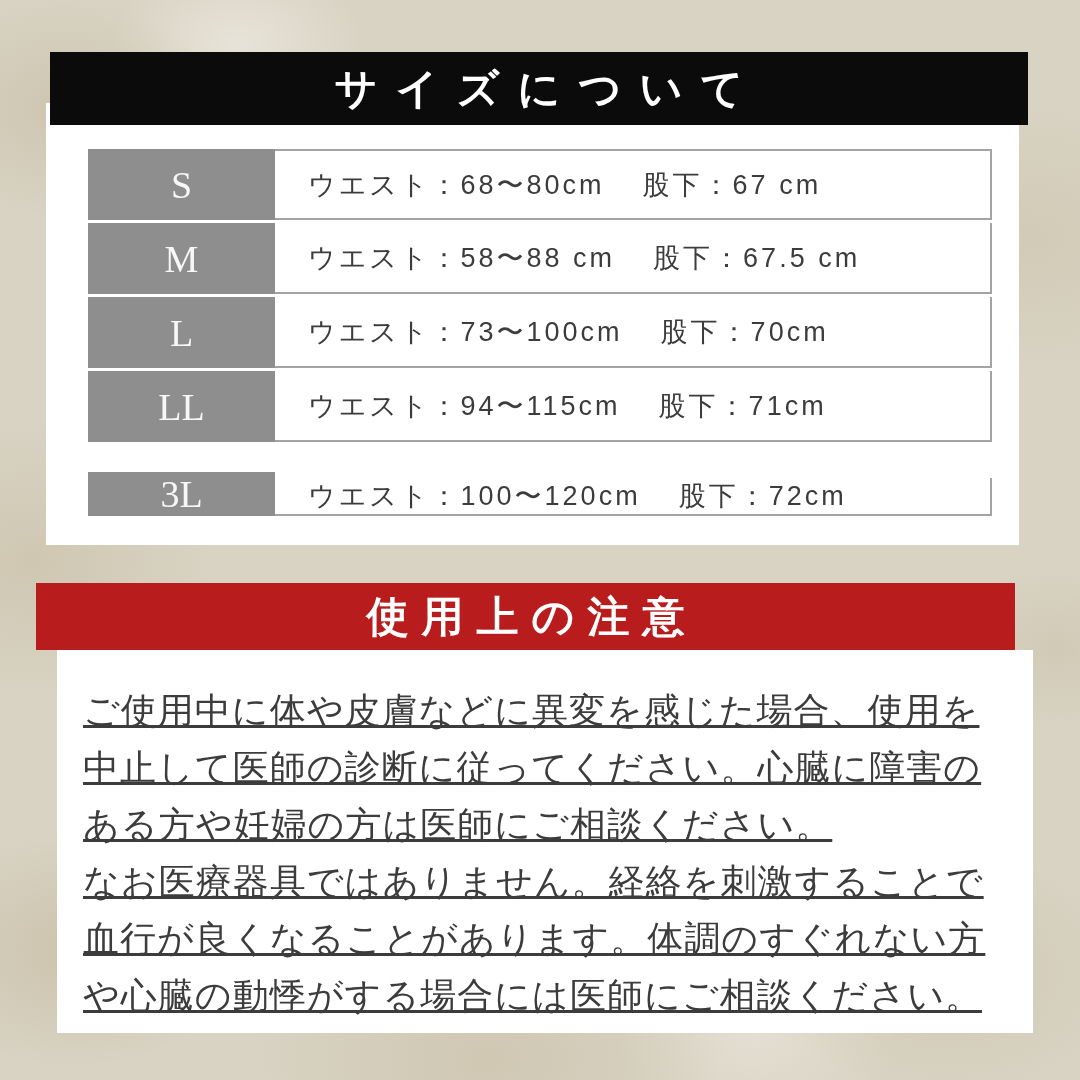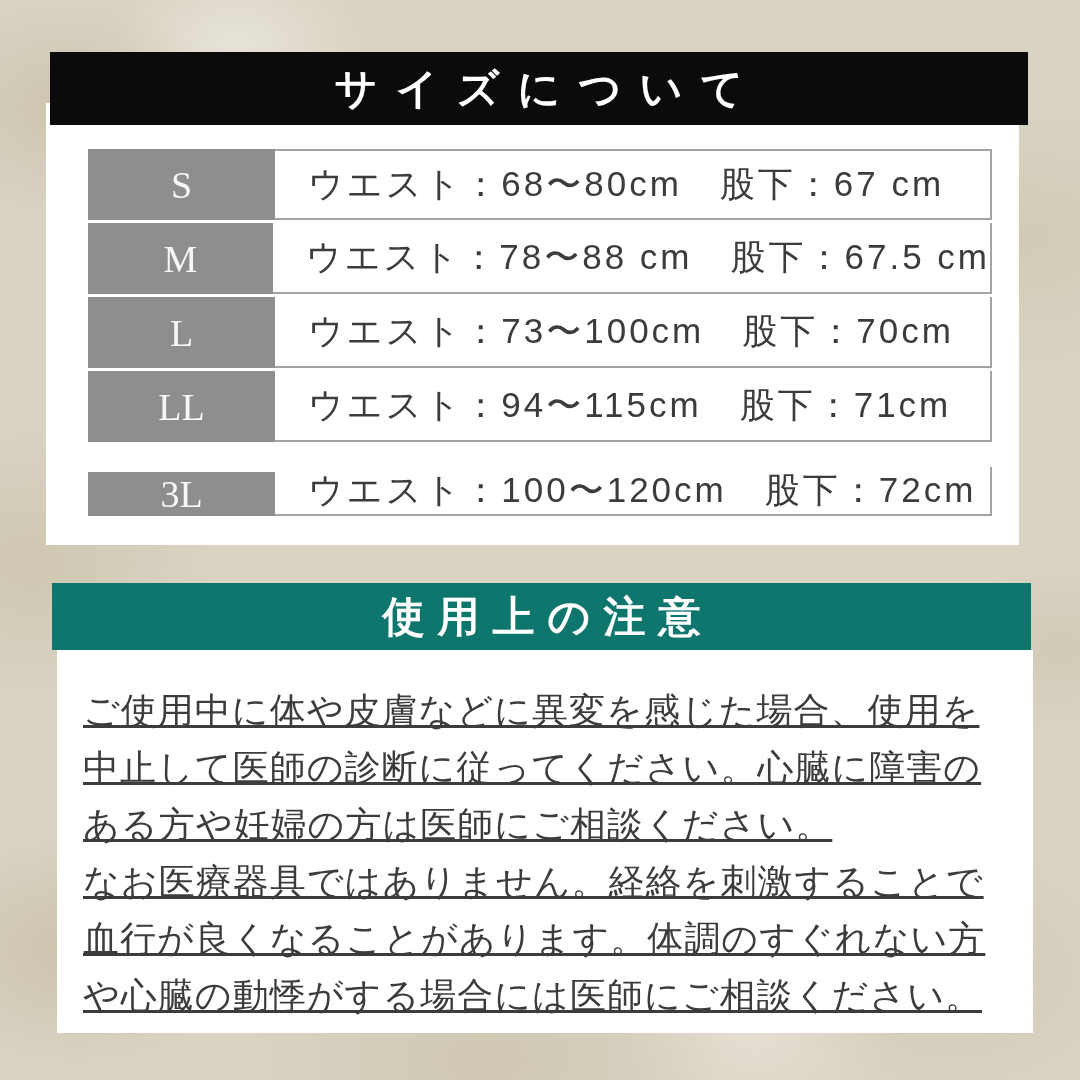--- a/index.html
+++ b/index.html
@@ -24,21 +24,21 @@
 
   
   .banner {
     display: flex; align-items: center; justify-content: center;
     color: #ffffff;
     font-family: "Liberation Serif", "DejaVu Serif", serif;
     font-size: 42px; font-weight: 600;
   }
   .banner-size { left: 50px; top: 52px; width: 978px; height: 73px; background: #0b0b0b; }
   .banner-size .banner-text { letter-spacing: 18px; padding-left: 18px; }
-  .banner-caution { left: 52px; top: 583px; width: 979px; height: 67px; background: #0f766e; }
+  .banner-caution { left: 36px; top: 583px; width: 979px; height: 67px; background: #b91c1c; }
   .banner-caution .banner-text { letter-spacing: 13px; padding-left: 13px; }
 
   
   .panel-size { left: 46px; top: 103px; width: 973px; height: 442px; background: #ffffff; }
   .panel-caution { left: 57px; top: 650px; width: 976px; height: 383px; background: #ffffff; }
 
   
   .size-table { left: 88px; top: 149px; width: 904px; }
   .size-row { display: flex; height: 71px; margin-bottom: 3px; }
   .size-row:last-child { margin-bottom: 0; align-items: flex-end; }
@@ -46,21 +46,21 @@
     width: 187px; background: #8e8e8e; color: #f7f7f7;
     display: flex; align-items: center; justify-content: center;
     font-family: "Liberation Serif", "DejaVu Serif", serif;
     font-size: 38px;
   }
   .size-values {
     flex: 1; background: #ffffff;
     border-bottom: 2px solid #a3a3a3; border-right: 2px solid #a3a3a3;
     display: flex; align-items: center;
     padding-left: 33px;
-    color: #3c3c3c; font-size: 35px; letter-spacing: 3px;
+    color: #3c3c3c; font-size: 27px; letter-spacing: 3px;
     white-space: pre;
   }
   .size-row:first-child .size-values { border-top: 2px solid #a3a3a3; }
   .inseam { margin-left: 38px; }
 
   
   .caution-body { padding: 32px 30px 0 26px; }
   .caution-body p {
     color: #3c3c3c; font-size: 36px; line-height: 57px; letter-spacing: 1px;
     text-align: left;
@@ -80,21 +80,21 @@
   <div class="size-row">
     <div class="size-label">S</div>
     <div class="size-values">
       <span>ウエスト：68〜80cm</span>
       <span class="inseam">股下：67 cm</span>
     </div>
   </div>
   <div class="size-row">
     <div class="size-label">M</div>
     <div class="size-values">
-      <span>ウエスト：78〜88 cm</span>
+      <span>ウエスト：58〜88 cm</span>
       <span class="inseam">股下：67.5 cm</span>
     </div>
   </div>
   <div class="size-row">
     <div class="size-label">L</div>
     <div class="size-values">
       <span>ウエスト：73〜100cm</span>
       <span class="inseam">股下：70cm</span>
     </div>
   </div>

